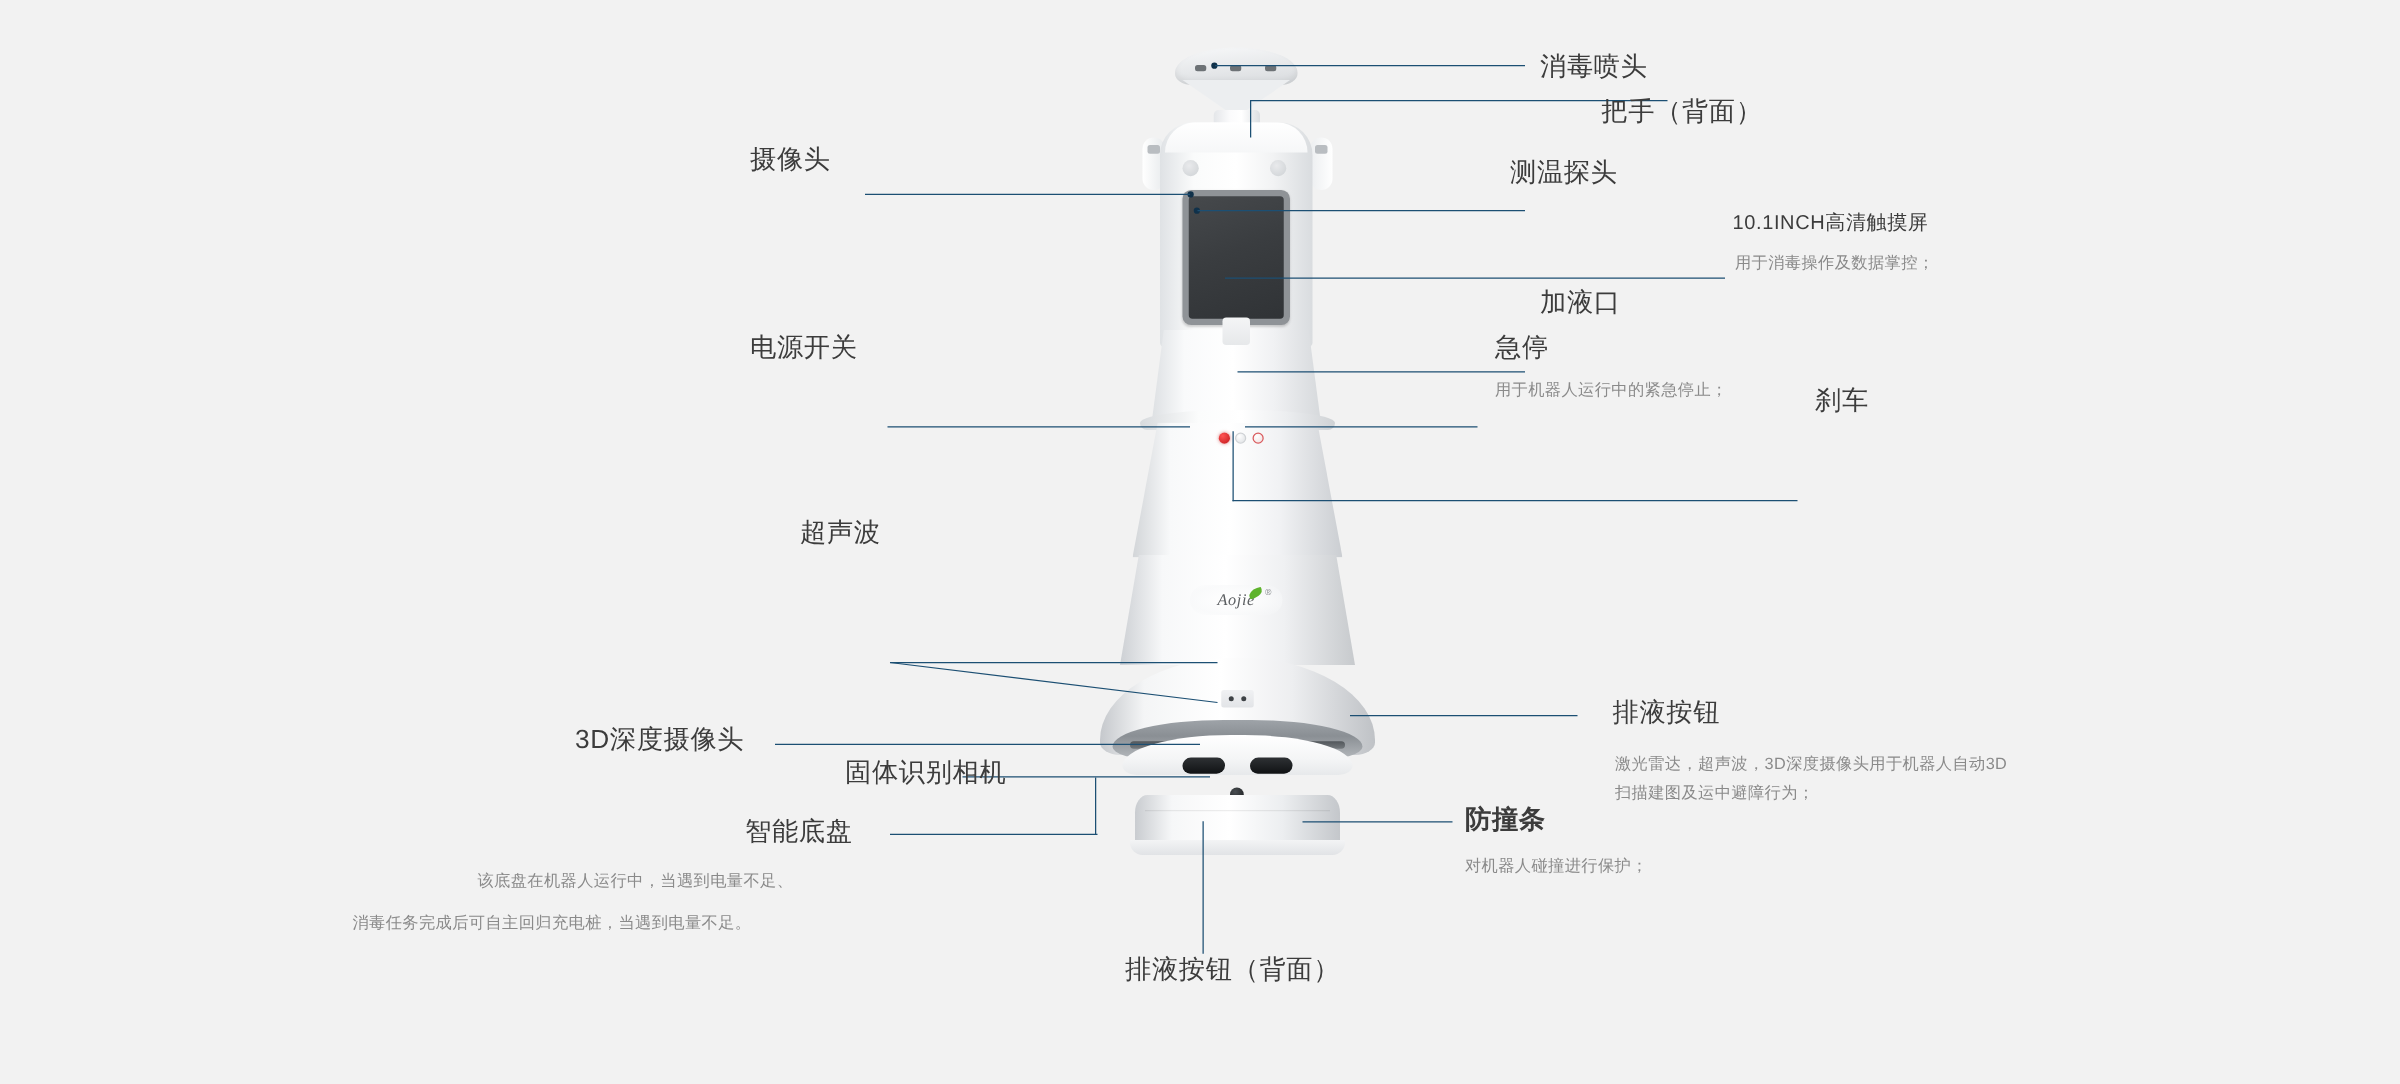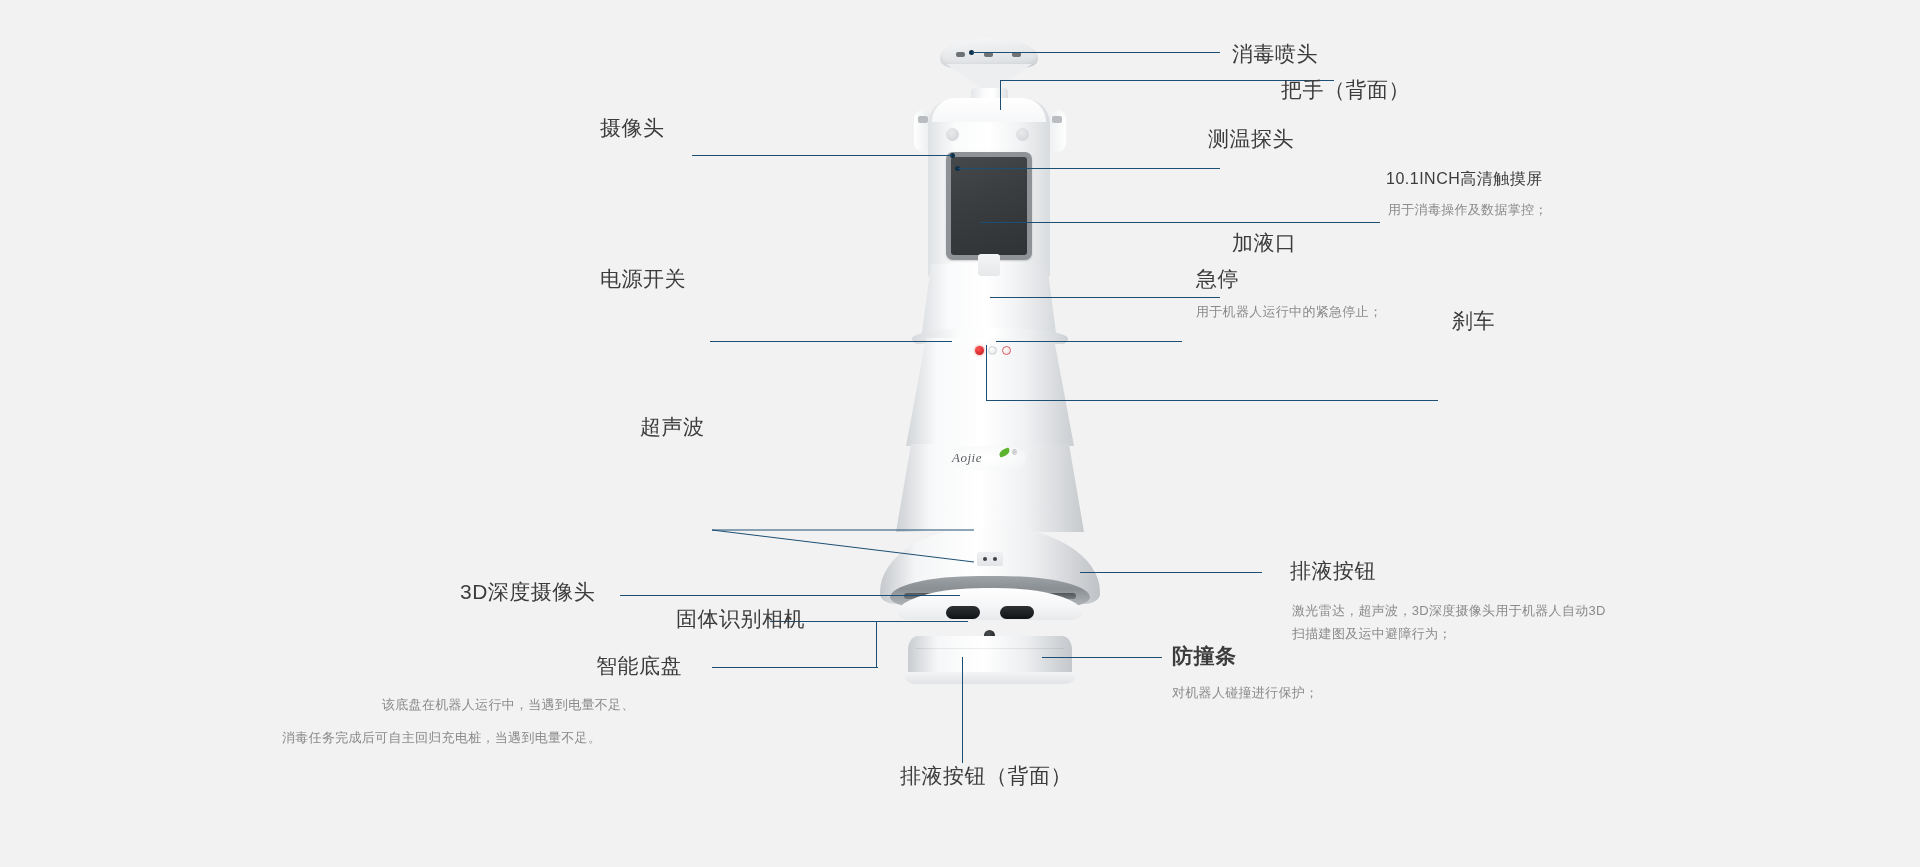--- a/index.html
+++ b/index.html
@@ -254,27 +254,28 @@
     left: 36px;
     top: 416px;
     width: 188px;
     height: 88px;
     background: linear-gradient(90deg,#cdd0d4 0%,#f7f8f9 18%,#ffffff 45%,#eff0f2 70%,#c7cacd 100%);
     clip-path: polygon(8% 0, 92% 0, 100% 100%, 0 100%);
   }
   .logo {
     position: absolute;
     left: 92px;
-    top: 418px;
+    top: 440px;
     width: 74px;
     height: 24px;
     border-radius: 12px;
     background: radial-gradient(ellipse at center, rgba(255,255,255,.95) 0%, rgba(247,248,249,.6) 70%, rgba(247,248,249,0) 100%);
     display: flex;
     align-items: center;
+    justify-content: center;
   }
   .logo-text {
     font-family: "Liberation Serif", serif;
     font-size: 13px;
     font-style: italic;
     color: #5c5f62;
     letter-spacing: .5px;
   }
   .logo-leaf {
     position: absolute;

